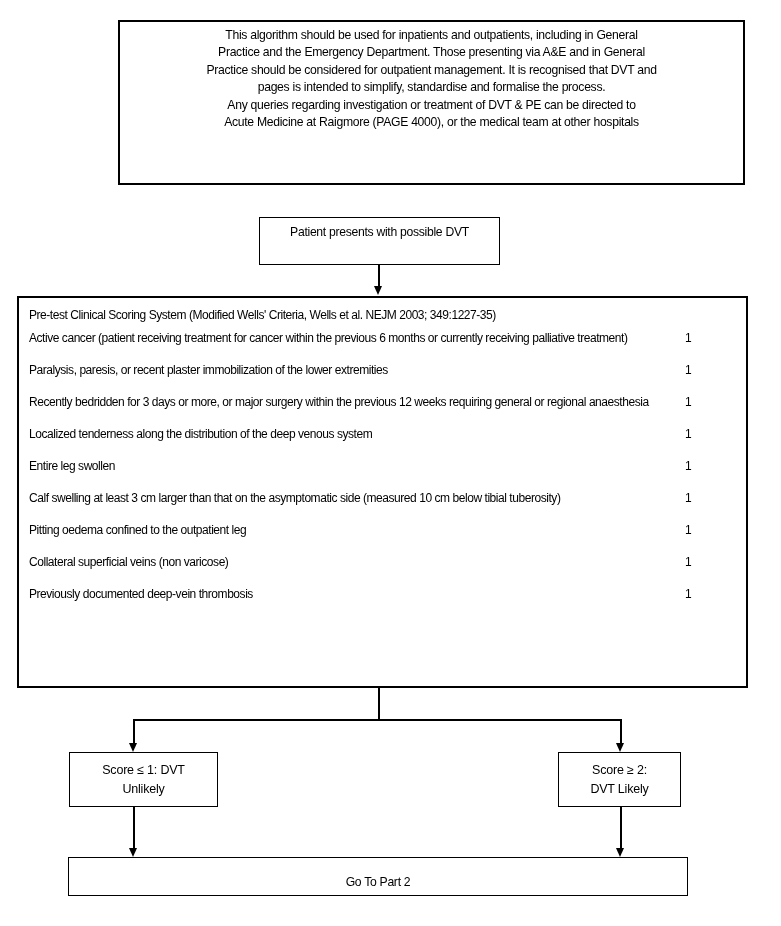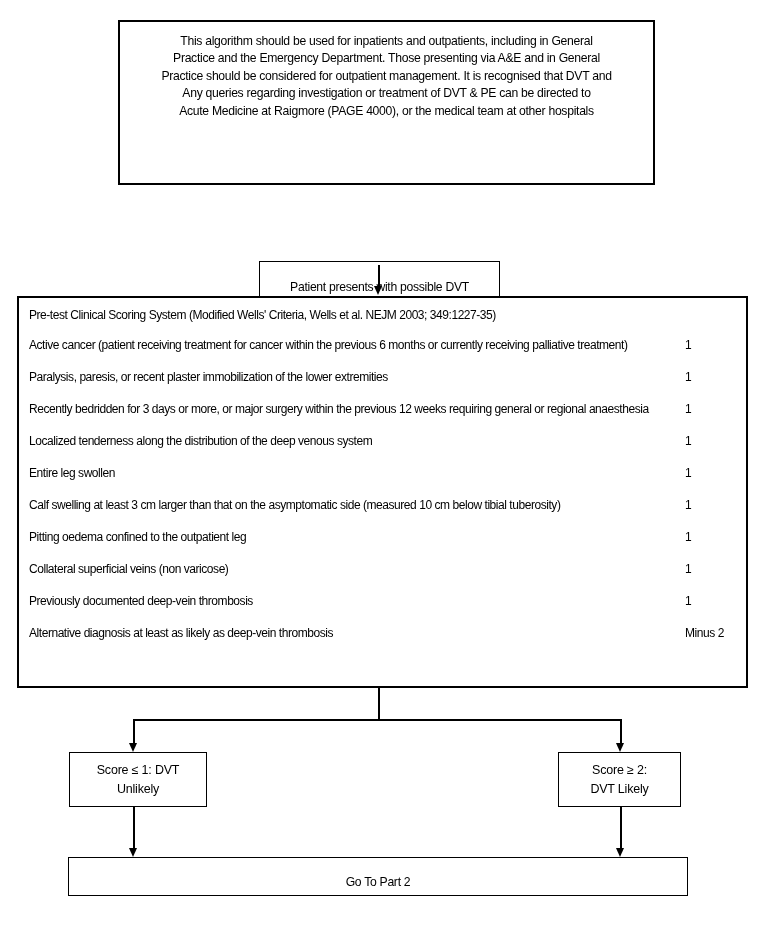--- a/index.html
+++ b/index.html
@@ -4,37 +4,37 @@
 <style>
   html,body{margin:0;padding:0;background:#ffffff;}
   .canvas{
     position:relative;width:781px;height:926px;background:#ffffff;color:#000000;
     font-family:"Liberation Sans",sans-serif;overflow:hidden;
   }
   .box{position:absolute;box-sizing:border-box;background:#ffffff;border:1px solid #000000;}
   .bold{font-weight:normal;}
 
   
-  #intro{left:118px;top:20px;width:537px;height:165px;border-width:2px;
-         padding-top:11px;text-align:center;font-size:12.2px;line-height:17.4px;letter-spacing:-0.3px;}
+  #intro{left:118px;top:20px;width:627px;height:165px;border-width:2px;
+         padding-top:5px;text-align:center;font-size:12.2px;line-height:17.4px;letter-spacing:-0.3px;}
 
   
-  #patient{left:259px;top:217px;width:241px;height:48px;padding-top:18px;
-           text-align:center;font-size:12.2px;letter-spacing:-0.3px;margin-top:44px;}
+  #patient{left:259px;top:217px;width:241px;height:48px;padding-top:7px;
+           text-align:center;font-size:12.2px;letter-spacing:-0.3px;}
 
   
   #scoring{left:17px;top:296px;width:731px;height:392px;border-width:2px;
            padding:8px 10px 0 10px;font-size:12px;line-height:18px;letter-spacing:-0.45px;}
-  #scoring .hdr{margin-bottom:12px;}
+  #scoring .hdr{margin-bottom:5px;}
   .crow{display:flex;margin-bottom:14px;}
   .ctext{width:642px;}
   .cscore{margin-left:14px;white-space:nowrap;}
 
   
-  .outcome{width:138px;height:55px;padding-top:8px;text-align:center;
+  .outcome{width:149px;height:55px;padding-top:8px;text-align:center;
            font-size:12.5px;line-height:19px;letter-spacing:-0.2px;}
   #outcome-left{left:69px;top:752px;}
   #outcome-right{left:558px;top:752px;width:123px;}
 
   
   #gobox{left:68px;top:857px;width:620px;height:39px;padding-top:17px;
          text-align:center;font-size:12.2px;letter-spacing:-0.3px;}
 
   
   .vline{position:absolute;width:2px;background:#000000;}
@@ -45,20 +45,21 @@
 </style>
 </head>
 <body>
 
 <div class="canvas">
 
   <div class="box" id="intro">
     <div>This algorithm should be used for inpatients and outpatients, including in General</div>
     <div>Practice and the Emergency Department. Those presenting via A&amp;E and in General</div>
     <div>Practice should be considered for outpatient management. It is recognised that DVT and</div>
+    <div>pages is intended to simplify, standardise and formalise the process.</div>
     <div class="bold">Any queries regarding investigation or treatment of DVT &amp; PE can be directed to</div>
     <div class="bold">Acute Medicine at Raigmore (PAGE 4000), or the medical team at other hospitals</div>
   </div>
 
   <div class="box" id="patient">
     <span>Patient presents with possible DVT</span>
   </div>
 
   <div class="vline" style="left:378px;top:265px;height:22px;"></div>
   <div class="arrowhead" style="left:374px;top:286px;"></div>
@@ -96,24 +97,20 @@
       <div class="cscore">1</div>
     </div>
     <div class="crow">
       <div class="ctext">Collateral superficial veins (non varicose)</div>
       <div class="cscore">1</div>
     </div>
     <div class="crow">
       <div class="ctext">Previously documented deep-vein thrombosis</div>
       <div class="cscore">1</div>
     </div>
-    <div class="crow">
-      <div class="ctext">Alternative diagnosis at least as likely as deep-vein thrombosis</div>
-      <div class="cscore">Minus 2</div>
-    </div>
   </div>
 
   <div class="vline" style="left:378px;top:688px;height:33px;"></div>
   <div class="hline" style="left:133px;top:719px;width:488px;"></div>
   <div class="vline" style="left:133px;top:719px;height:25px;"></div>
   <div class="arrowhead" style="left:129px;top:743px;"></div>
   <div class="vline" style="left:620px;top:719px;height:25px;"></div>
   <div class="arrowhead" style="left:616px;top:743px;"></div>
 
   <div class="box outcome" id="outcome-left">

